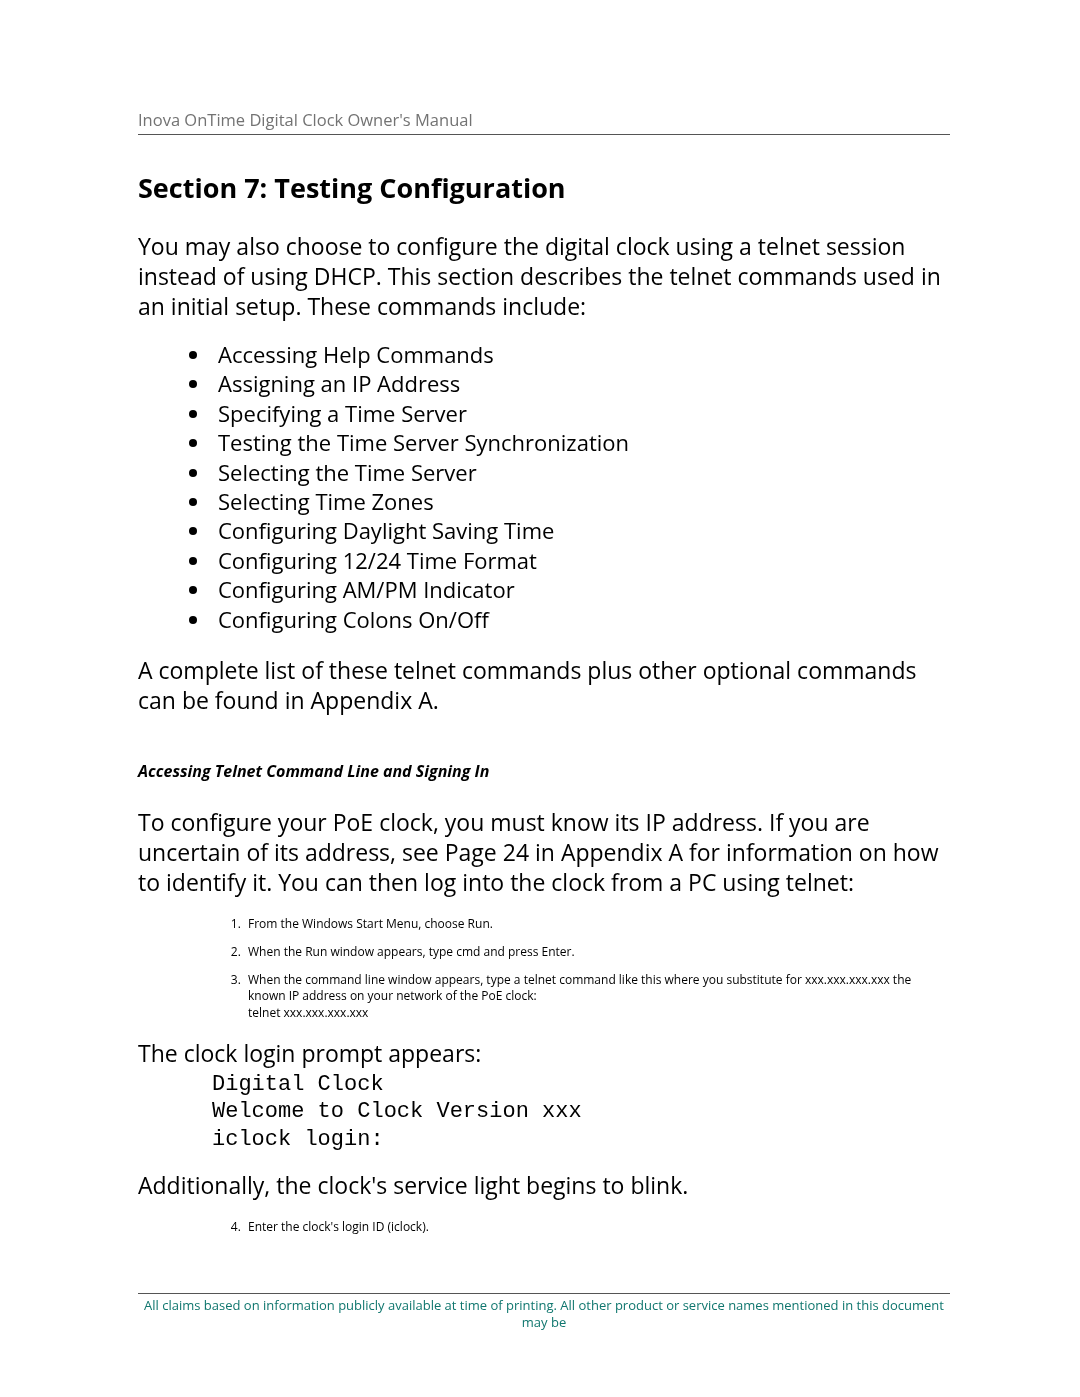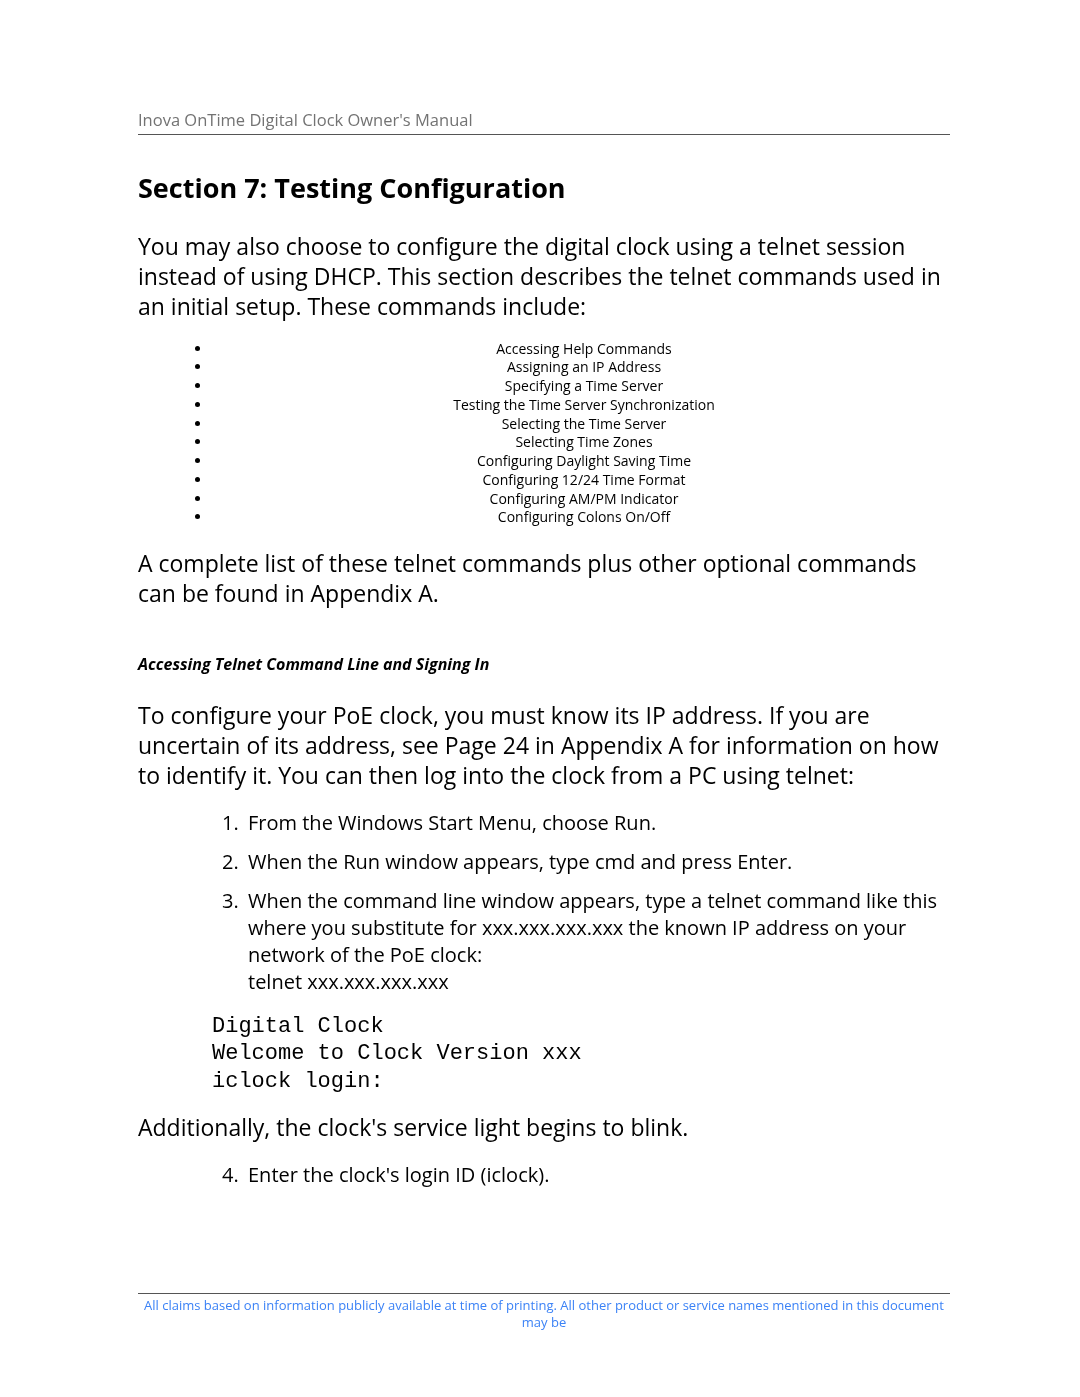--- a/index.html
+++ b/index.html
@@ -28,60 +28,59 @@
     margin: 0 0 26px 0;
   }
   p.body {
     font-size: 23px;
     line-height: 1.3;
     margin: 0 0 18px 0;
   }
   ul.bullets {
     margin: 0 0 22px 0;
     padding-left: 74px;
-    font-size: 14px;
+    font-size: 22px;
     line-height: 1.34;
-    text-align: center;
   }
   ul.bullets li {
     padding-left: 6px;
     list-style-type: disc;
     margin: 0;
   }
   h2.subhead {
     font-size: 16px;
     font-weight: 700;
     font-style: italic;
     margin: 44px 0 26px 0;
   }
   ol.steps {
     margin: 0 0 18px 0;
     padding-left: 106px;
-    font-size: 20px;
+    font-size: 12px;
     line-height: 1.35;
   }
   ol.steps li {
     margin-bottom: 12px;
     padding-left: 4px;
   }
   .code-block {
     font-family: "Courier New", Courier, monospace;
     font-size: 22px;
     white-space: pre;
     margin: 0 0 18px 74px;
     line-height: 1.25;
   }
   .bold { font-weight: 400; }
   .footer {
     position: absolute;
     left: 0; right: 0;
     bottom: 66px;
     text-align: center;
     font-size: 13px;
-    color: #3b82f6;
+    color: #0f766e;
     border-top: 1px solid #555;
     margin: 0 130px 0 138px;
     padding-top: 3px;
     line-height: 1.3;
   }
 </style>
 </head>
 <body>
 
 <div class="page">
@@ -110,20 +109,21 @@
   <h2 class="subhead">Accessing Telnet Command Line and Signing In</h2>
 
   <p class="body">To configure your PoE clock, you must know its IP address.   If you are uncertain of its address, see Page 24 in Appendix A for information on how to identify it. You can then log into the clock from a PC using telnet:</p>
 
   <ol class="steps">
     <li>From the Windows Start Menu, choose Run.</li>
     <li><span>When the Run window appears, type </span><span class="bold">cmd</span><span> and press Enter.</span></li>
     <li><span>When the command line window appears, type a telnet command like this where you substitute for xxx.xxx.xxx.xxx the known IP address on your network of the PoE clock: </span><br><span class="bold">telnet </span><span>xxx.xxx.xxx.xxx</span></li>
   </ol>
 
+  <p class="body" style="margin-bottom:2px;">The clock login prompt appears:</p>
 
   <div class="code-block">Digital Clock
 Welcome to Clock Version xxx
 iclock login:</div>
 
   <p class="body">Additionally, the clock's service light begins to blink.</p>
 
   <ol class="steps" start="4">
     <li><span>Enter the clock's login ID </span><span class="bold">(iclock</span><span>).</span></li>
   </ol>

